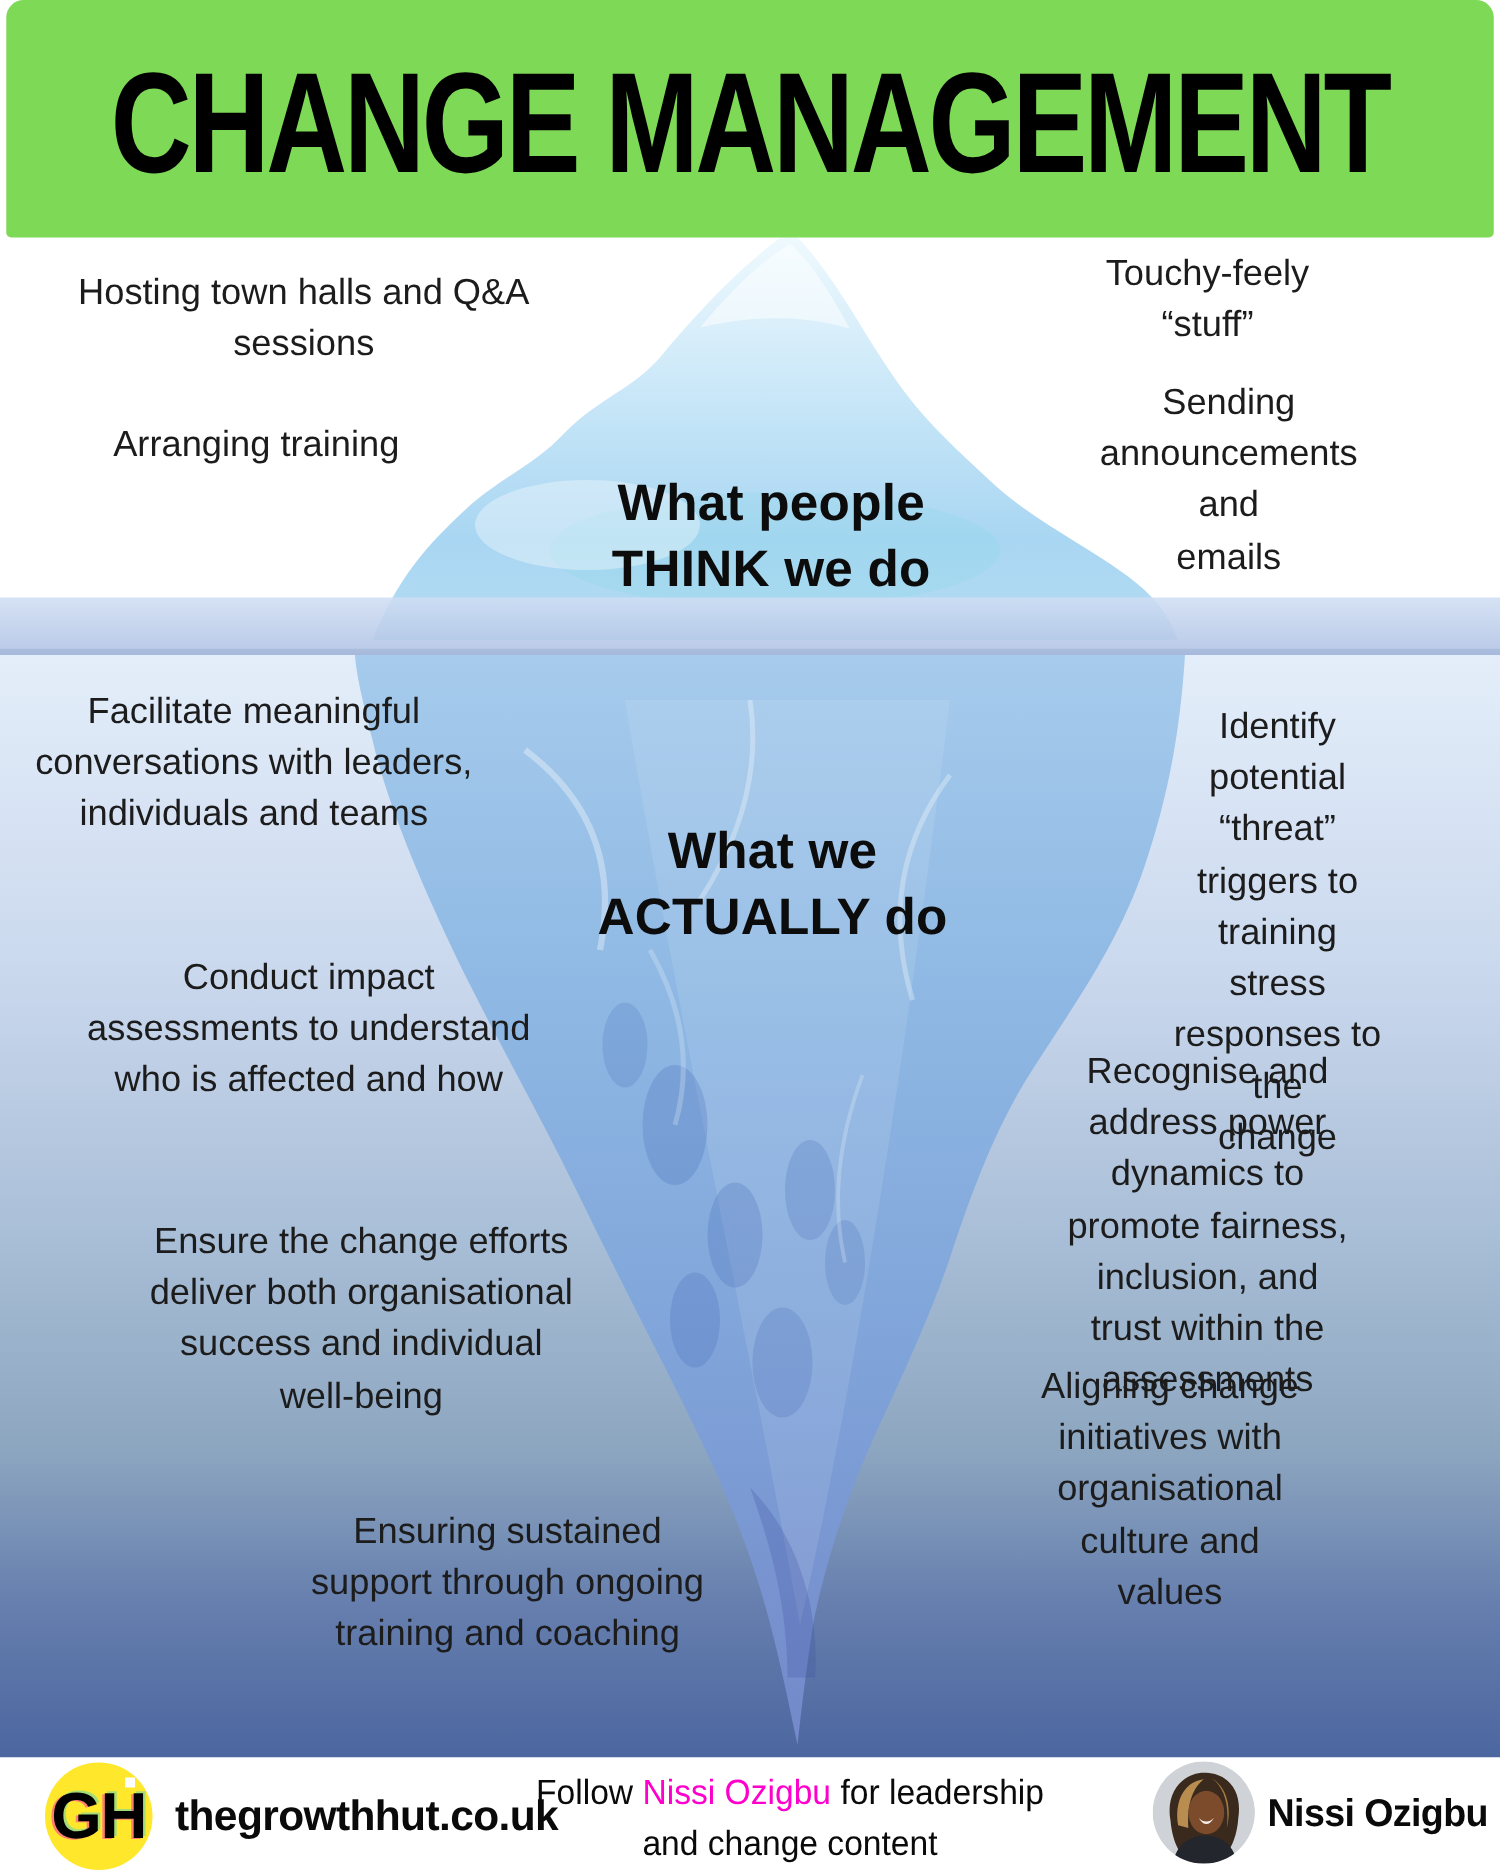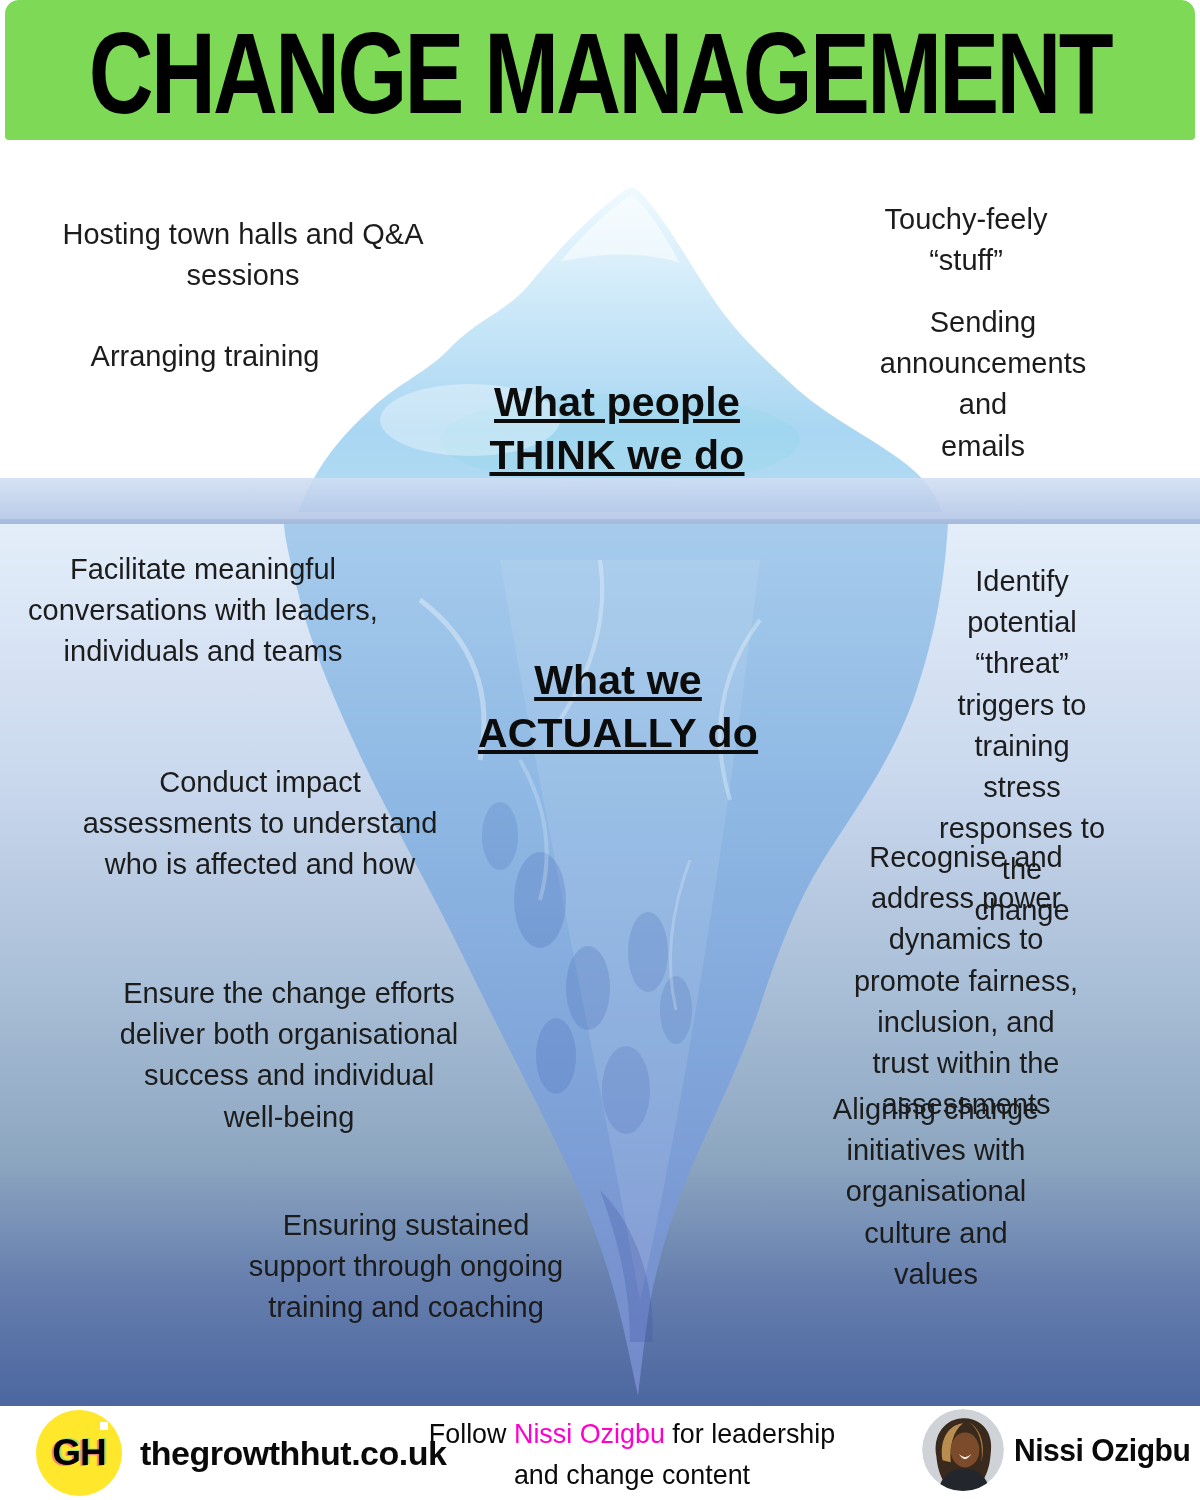--- a/index.html
+++ b/index.html
@@ -11,65 +11,65 @@
   html,body{margin:0;padding:0;background:#ffffff;}
   .canvas{
     position:relative;width:1200px;height:1500px;margin:0 auto;
     overflow:hidden;background:#ffffff;
     font-family:"Liberation Sans", sans-serif;color:var(--ink);
   }
   .scene{position:absolute;left:0;top:0;width:1200px;height:1500px;z-index:0;}
 
   
   .header-band{
-    position:absolute;left:5px;right:5px;top:0;height:140px;
+    position:absolute;left:5px;right:5px;top:0;height:190px;
     background:var(--green);border-radius:14px 14px 4px 4px;
     display:flex;align-items:center;justify-content:center;z-index:2;
   }
   .header-title{
     font-size:102px;font-weight:800;letter-spacing:-3px;color:#000;
     transform:scaleX(0.88) scaleY(1.12);transform-origin:center;
     white-space:nowrap;padding-top:6px;
   }
 
   
   .note{
     position:absolute;z-index:3;white-space:pre-line;text-align:center;
     font-size:29px;line-height:1.42;color:#1c1c1c;transform:translateX(-50%);
   }
   .iceberg-heading{
     position:absolute;z-index:3;white-space:pre-line;text-align:center;
     font-size:41px;line-height:1.3;font-weight:800;color:#0c0c0c;
-    transform:translateX(-50%);letter-spacing:0.2px;text-decoration:underline;
+    transform:translateX(-50%);letter-spacing:0.2px;
   }
   .n-hosting{left:243px;top:178px;margin-top:36px;}
   .n-training{left:205px;top:336px;}
   .n-touchy{left:966px;top:199px;}
   .n-sending{left:983px;top:302px;}
   .h-think{left:617px;top:376px;}
   .n-facilitate{left:203px;top:549px;}
   .n-identify{left:1022px;top:561px;}
   .h-actually{left:618px;top:654px;}
-  .n-conduct{left:247px;top:762px;margin-left:13px;}
+  .n-conduct{left:247px;top:762px;}
   .n-recognise{left:966px;top:837px;}
   .n-ensure{left:289px;top:973px;}
   .n-aligning{left:936px;top:1089px;}
   .n-ensuring{left:406px;top:1205px;}
 
   
   .footer{
     position:absolute;left:0;right:0;top:1406px;height:94px;background:#ffffff;
     z-index:4;
   }
   .gh-logo{
     position:absolute;left:36px;top:4px;width:86px;height:86px;border-radius:50%;
     background:var(--yellow);display:flex;align-items:center;justify-content:center;
   }
   .gh-text{
-    font-size:37px;font-weight:800;color:#000;letter-spacing:-1px;
+    font-size:52px;font-weight:800;color:#000;letter-spacing:-1px;
     text-shadow:-2px 1px 0 rgba(255,0,200,0.45), 2px -1px 0 rgba(0,200,255,0.35);
     text-align:center;
   }
   .gh-dot{position:absolute;right:14px;top:12px;width:8px;height:8px;background:#fff;}
   .site-name{
     position:absolute;left:140px;top:28px;font-size:34px;font-weight:700;color:#0a0a0a;
     letter-spacing:-0.5px;
   }
   .follow-line{
     position:absolute;left:632px;top:8px;transform:translateX(-50%) scaleX(0.96);

